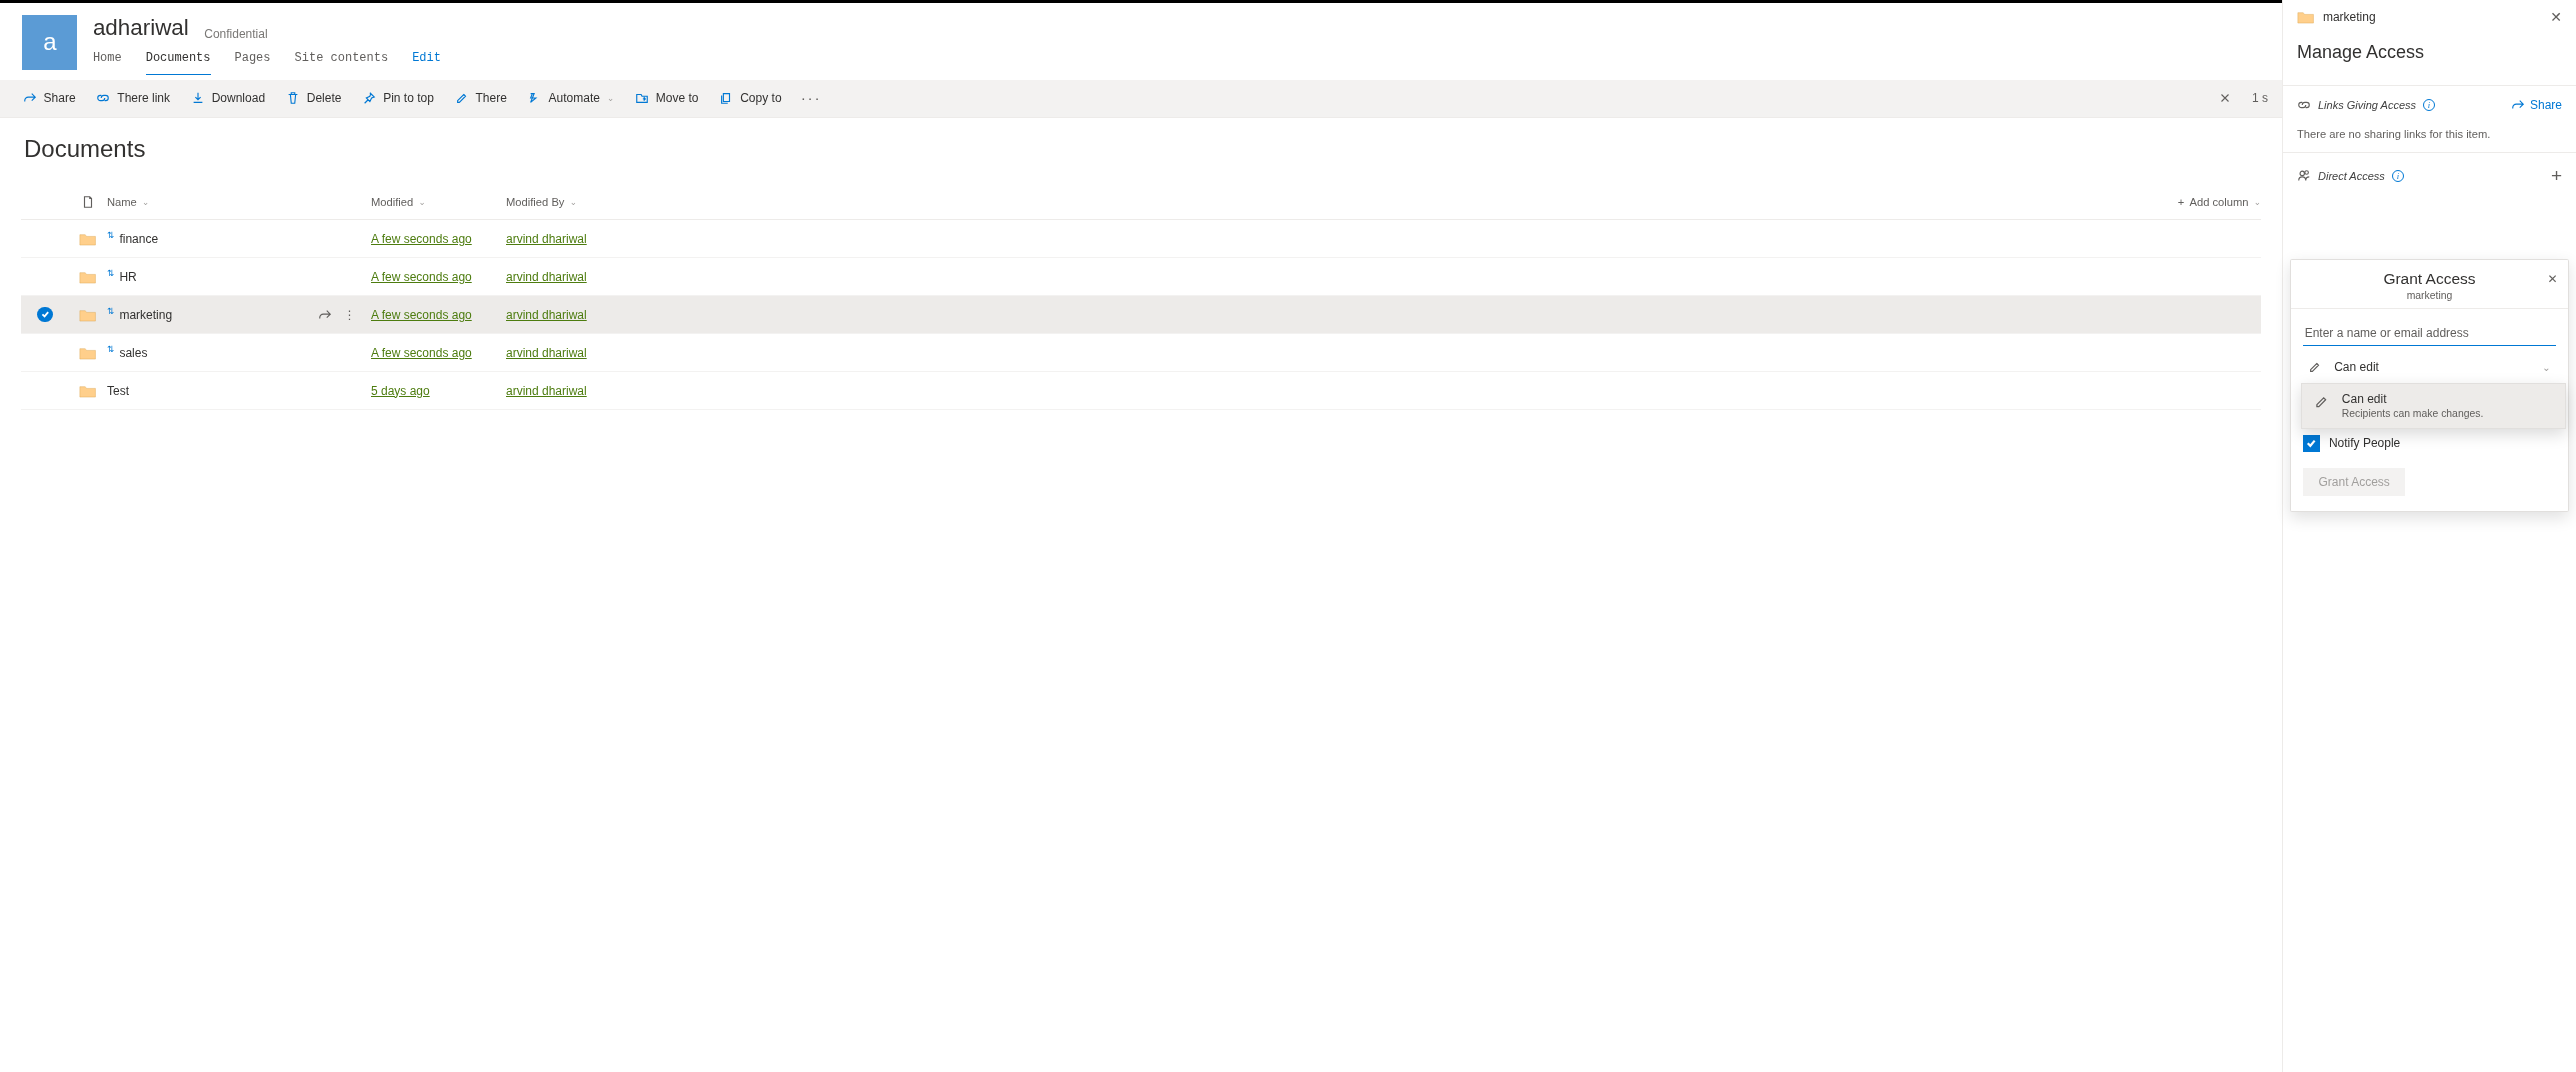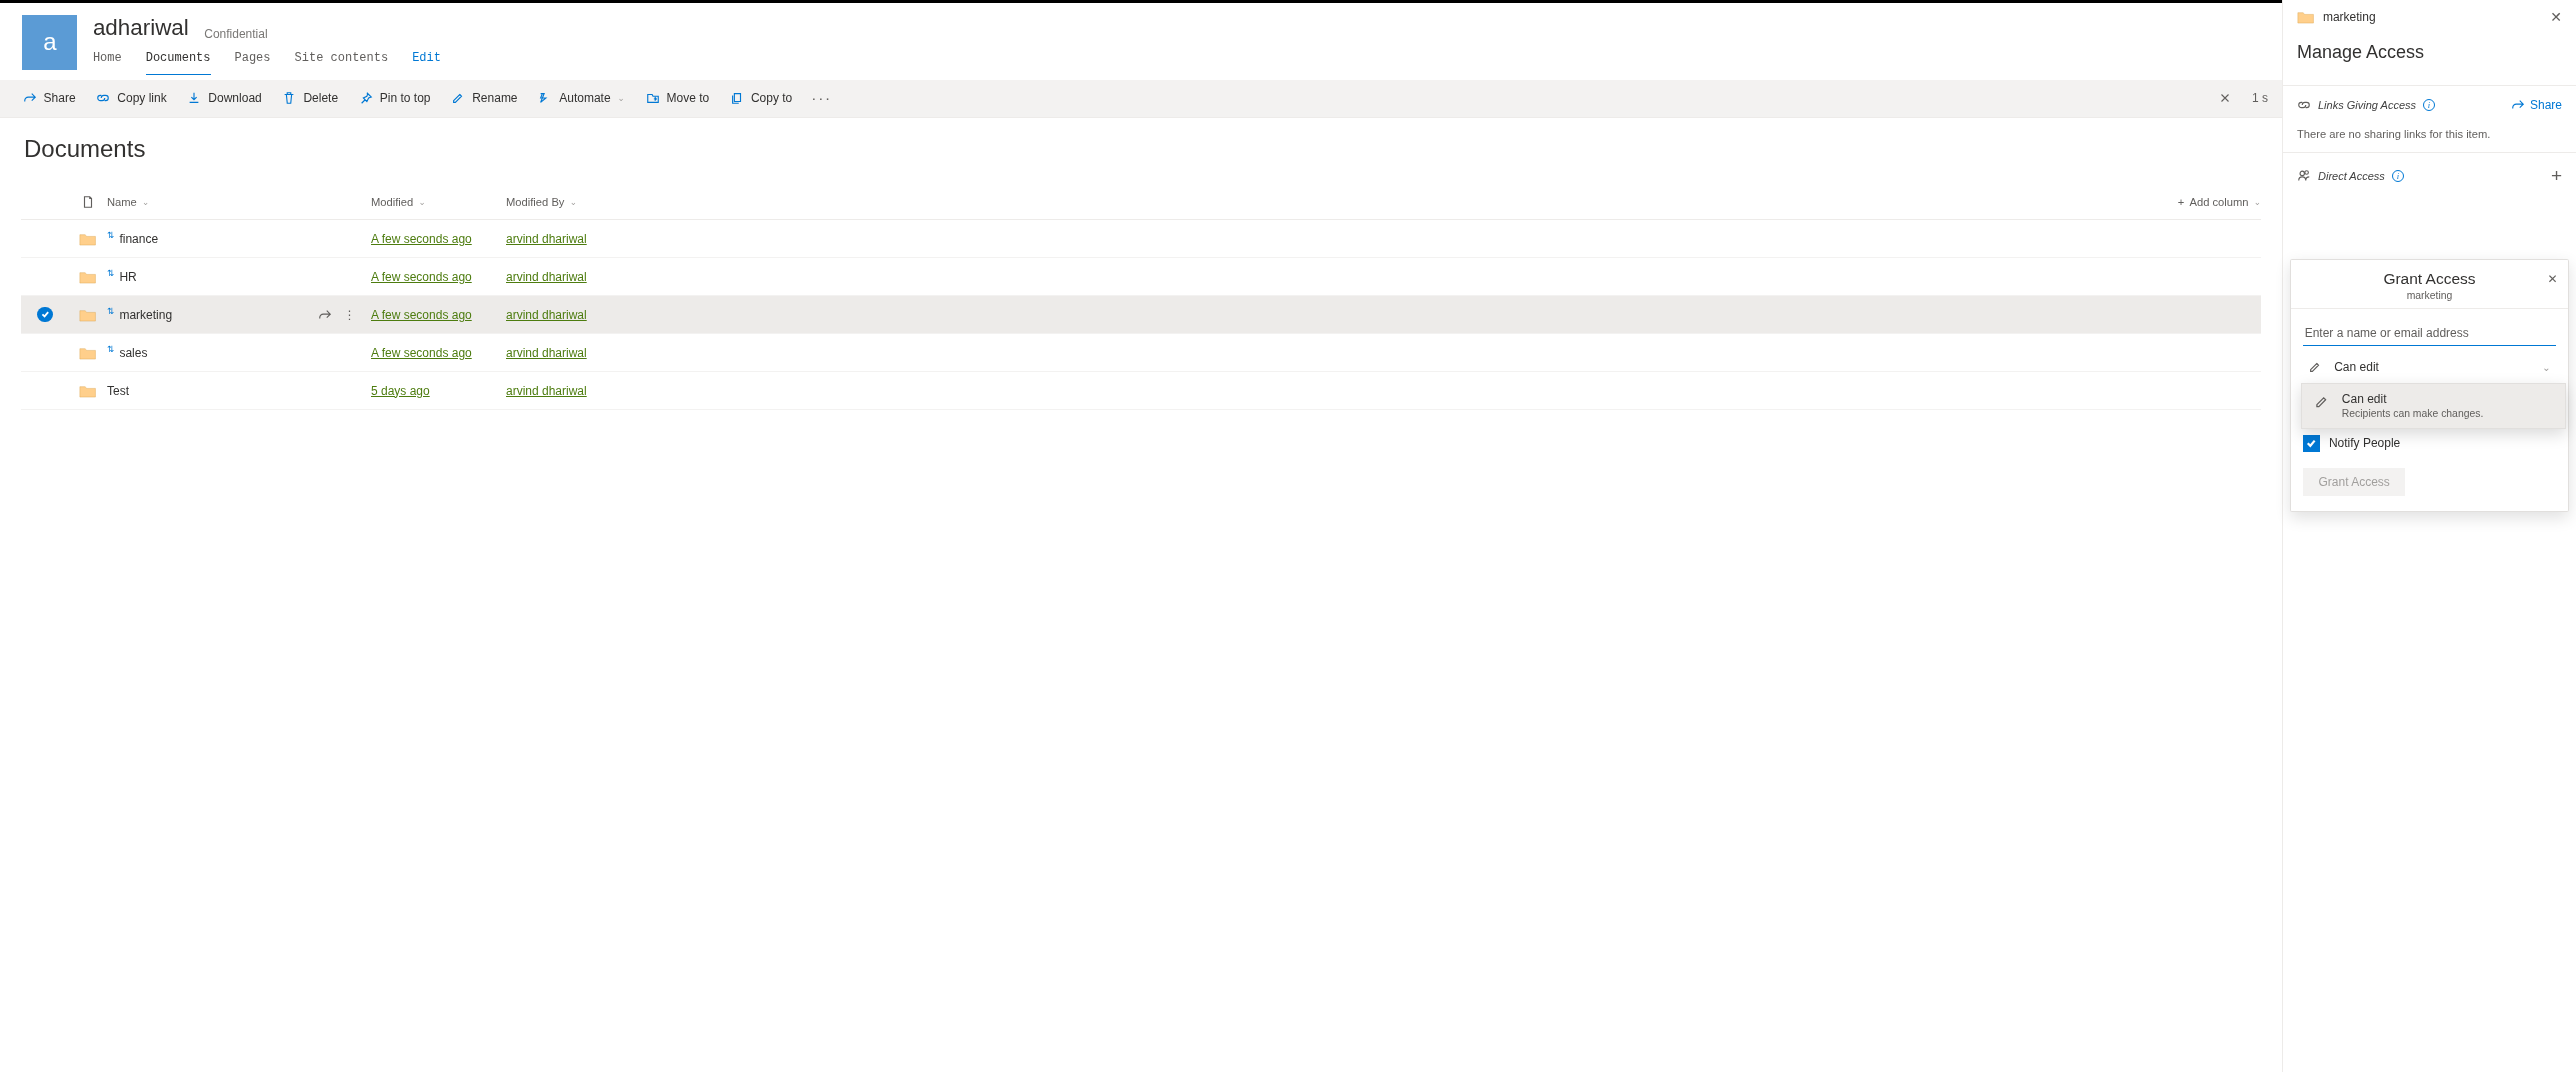--- a/index.html
+++ b/index.html
@@ -118,21 +118,21 @@
       <div class="cmd-btn">
         <svg class="ic ic-blue" viewBox="0 0 16 16">
             <path d="M10 3l4 4-4 4M14 7H6a4 4 0 00-4 4v1"></path>
           </svg>
         <span>Share</span>
       </div>
       <div class="cmd-btn">
         <svg class="ic ic-blue" viewBox="0 0 16 16">
             <path d="M6 8a3 3 0 013-3h2a3 3 0 010 6h-1M10 8a3 3 0 01-3 3H5a3 3 0 010-6h1"></path>
           </svg>
-        <span>Copy link</span>
+        <span>There link</span>
       </div>
       <div class="cmd-btn">
         <svg class="ic ic-blue" viewBox="0 0 16 16">
             <path d="M8 2v8m-3-3l3 3 3-3M3 13h10"></path>
           </svg>
         <span>Download</span>
       </div>
       <div class="cmd-btn">
         <svg class="ic ic-blue" viewBox="0 0 16 16">
             <path d="M3 4h10M6 4V2h4v2M5 4l1 10h4l1-10"></path>
@@ -142,21 +142,21 @@
       <div class="cmd-btn">
         <svg class="ic ic-blue" viewBox="0 0 16 16">
             <path d="M9 2l5 5-3 1-2 4-2-2-4 4 4-4-2-2 4-2 1-3z"></path>
           </svg>
         <span>Pin to top</span>
       </div>
       <div class="cmd-btn">
         <svg class="ic ic-blue" viewBox="0 0 16 16">
             <path d="M3 11l7-7 2 2-7 7H3v-2zM10 4l2 2"></path>
           </svg>
-        <span>Rename</span>
+        <span>There</span>
       </div>
       <div class="cmd-btn">
         <svg class="ic ic-blue" viewBox="0 0 16 16">
             <path d="M3 3h4l-2 5h4l-6 5 2-5H3l2-5z"></path>
           </svg>
         <span>Automate</span>
         <span class="chev">⌄</span>
       </div>
       <div class="cmd-btn">
         <svg class="ic ic-blue" viewBox="0 0 16 16">

